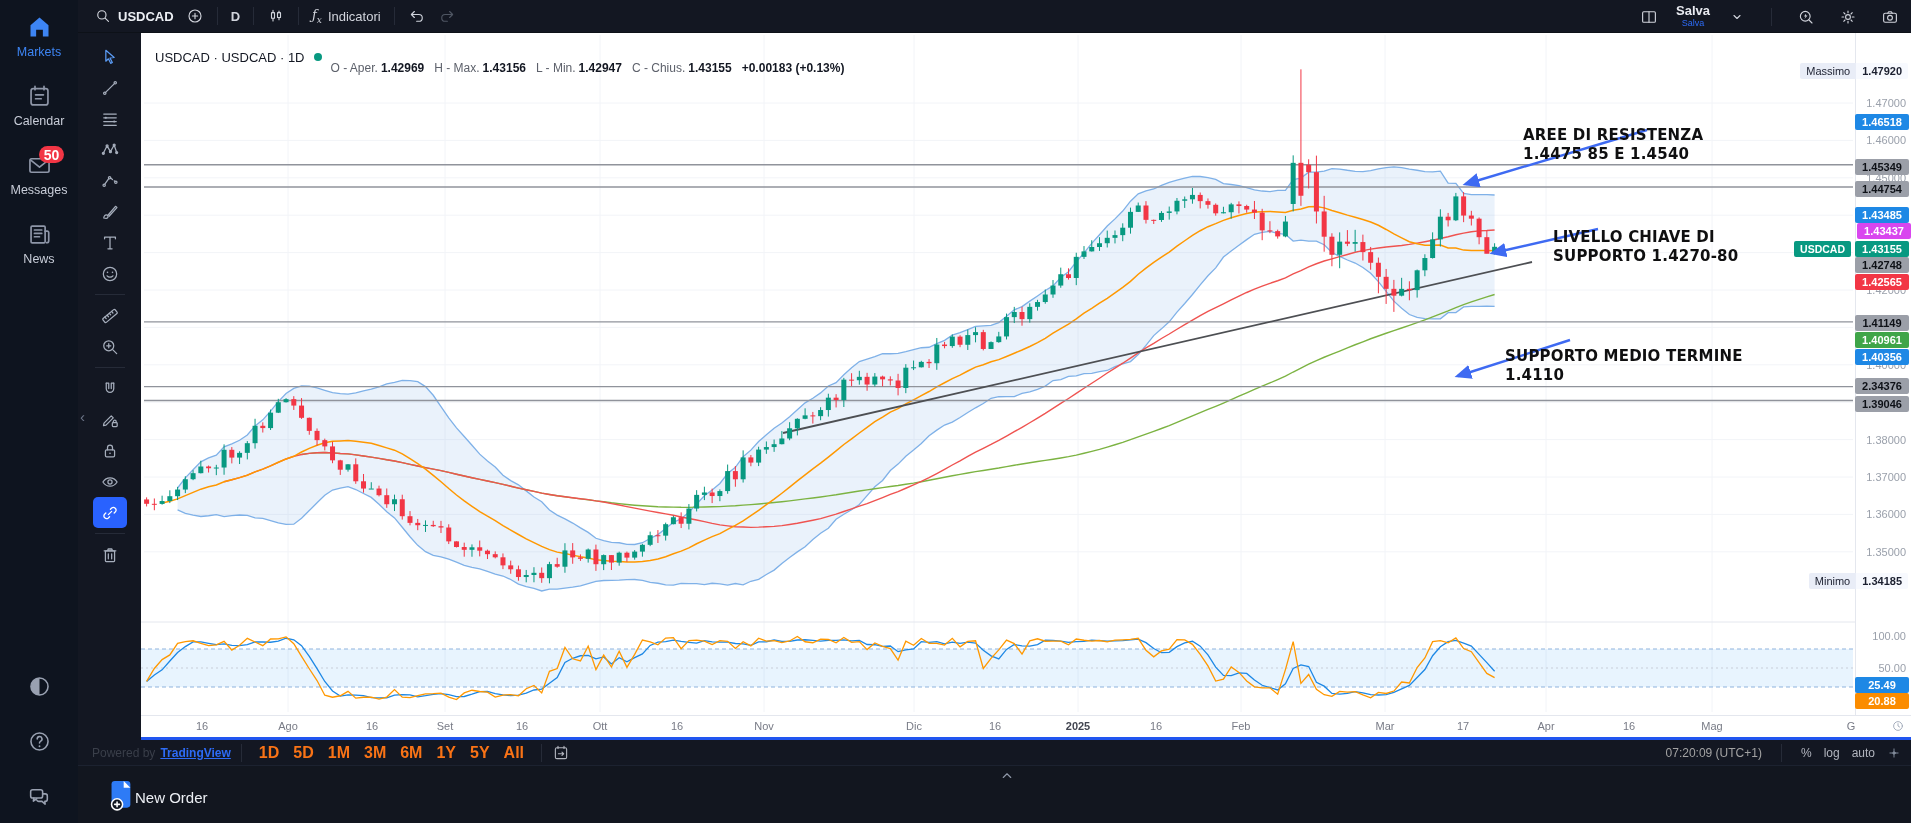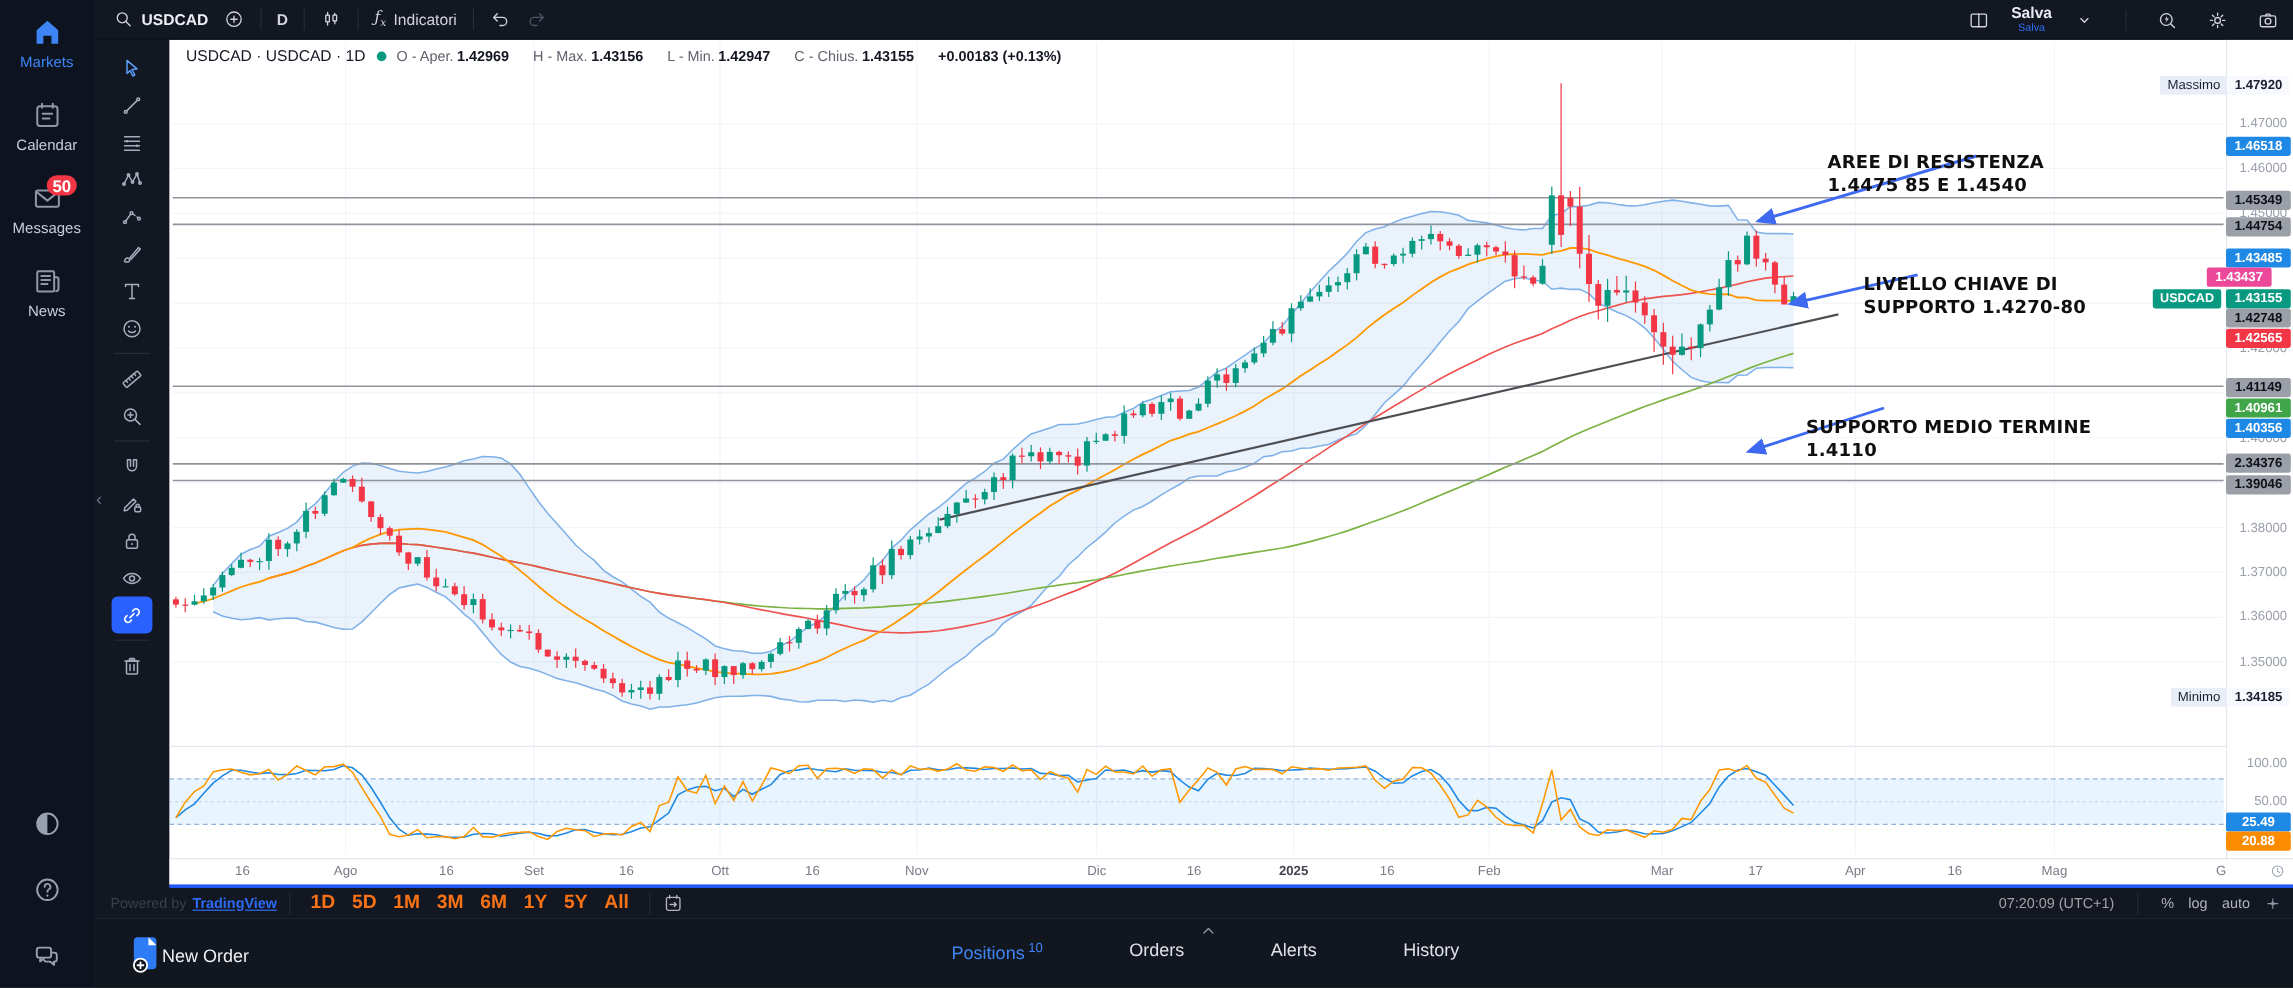--- a/index.html
+++ b/index.html
@@ -791,21 +791,21 @@
           <g clip-path="url(#clipInd)" transform=""></g>
           <polyline points="146.6,681.4464865641589 154.3471264367816,674.9709838587711 162.09425287356322,669.8478055008617 169.84137931034482,661.0051357355914 177.58850574712642,652.6009261303095 185.33563218390805,646.577512939897 193.08275862068965,641.8620758258712 200.82988505747127,641.9250140058757 208.57701149425287,643.319026583927 216.32413793103447,644.6574105863966 224.0712643678161,643.9311240338053 231.8183908045977,645.3770977967044 239.5655172413793,645.5420188759242 247.31264367816092,644.5424213500012 255.05977011494252,641.871364953251 262.80689655172415,642.0131903939008 270.5540229885058,642.253150095083 278.30114942528735,641.192647987542 286.048275862069,638.2413721940997 293.7954022988506,639.7945446255648 301.54252873563223,645.6532931246549 309.2896551724138,656.2843282381587 317.03678160919543,668.5688702980818 324.783908045977,681.4984169249835 332.5310344827586,691.0000817738575 340.27816091954026,696.0768232121218 348.0252873563219,694.7906108316528 355.77241379310345,695.084605231118 363.5195402298851,695.5875597110665 371.26666666666665,697.5329390634756 379.0137931034483,697.8246434694832 386.7609195402299,697.7601193811913 394.50804597701153,695.2168880594909 402.2551724137931,694.6143362975017 410.00229885057473,694.8077664546573 417.74942528735636,696.805876873394 425.49655172413793,695.6978992603935 433.24367816091956,694.3618372844261 440.9908045977012,693.5323182137769 448.73793103448276,694.5885528120158 456.4850574712644,696.5438508044701 464.232183908046,696.4866628473704 471.9793103448276,694.218885026633 479.7264367816092,691.5522680045641 487.47356321839084,691.3254263470426 495.2206896551724,693.6128272000037 502.96781609195403,694.7867182962973 510.71494252873566,695.5754770951291 518.4620689655172,695.1438936212712 526.2091954022989,693.0577650926573 533.9563218390805,690.0079850111392 541.7034482758621,689.0526102524232 549.4505747126437,683.2189501249763 557.1977011494254,677.568402928187 564.9448275862069,662.4206725416005 572.6919540229885,658.2627302169905 580.4390804597701,655.7661107733567 588.1862068965517,655.3325888972036 595.9333333333333,658.931867997973 603.6804597701149,656.9636310136104 611.4275862068965,663.8924640145494 619.1747126436782,657.7928005353474 626.9218390804598,661.8766446246002 634.6689655172414,657.6889026360515 642.416091954023,653.9262253054487 650.1632183908047,645.434391388742 657.9103448275862,642.2154498211385 665.6574712643678,641.563559887089 673.4045977011494,640.1750163993473 681.1517241379311,641.4674417597665 688.8988505747127,642.3375619058974 696.6459770114942,643.1746988478711 704.3931034482758,640.6467416150061 712.1402298850575,641.9345222237068 719.8873563218391,642.0973791365672 727.6344827586207,642.1855467215379 735.3816091954023,643.4801595557502 743.1287356321839,643.8103258501902 750.8758620689655,645.334334099766 758.6229885057471,641.9361903691545 766.3701149425287,641.7425508803698 774.1172413793104,640.006930756397 781.864367816092,641.4633556413477 789.6114942528735,641.4051421110985 797.3586206896551,640.0015914593611 805.1057471264368,639.7274621059132 812.8528735632184,640.3313583261136 820.6,641.1858681414176 828.3471264367817,640.4344119800911 836.0942528735632,640.4357485958221 843.8413793103448,639.9349279420129 851.5885057471264,640.8629469773857 859.335632183908,640.4740843291406 867.0827586206897,644.4960188336203 874.8298850574713,644.7356884671301 882.5770114942528,646.3340159425378 890.3241379310344,645.989497636919 898.0712643678161,651.6697830045201 905.8183908045977,649.9552005459133 913.5655172413793,648.8561123840785 921.312643678161,641.6564117188362 929.0597701149425,642.3633402914453 936.8068965517241,641.7099756562388 944.5540229885057,643.8959553476694 952.3011494252873,642.2192456875587 960.048275862069,643.4082523783998 967.7954022988506,642.2023591611738 975.5425287356321,643.0155899123707 983.2896551724137,650.220585649615 991.0367816091954,655.8890478699569 998.783908045977,658.9197472616314 1006.5310344827586,649.4383235150228 1014.2781609195403,644.4860050249215 1022.0252873563218,645.9236620667095 1029.7724137931032,646.1809809132432 1037.519540229885,644.5916011538104 1045.2666666666664,640.2743642169801 1053.0137931034483,640.3481250706677 1060.7609195402297,641.151558216629 1068.5080459770113,642.3498301942038 1076.255172413793,641.6799769965762 1084.0022988505746,641.3712964412947 1091.7494252873562,640.1188503483912 1099.4965517241378,640.6084477071589 1107.2436781609194,641.1183323135676 1114.9908045977008,640.7830674798513 1122.7379310344827,640.5410913822093 1130.485057471264,639.7437202196177 1138.232183908046,639.1513228073948 1145.9793103448274,642.645097952156 1153.7264367816092,648.4688447979131 1161.4735632183906,652.7019524546822 1169.2206896551722,652.3651336871761 1176.9678160919539,646.6059873848787 1184.7149425287355,642.8865219368632 1192.4620689655171,641.244843668094 1200.2091954022987,646.1807067689139 1207.9563218390804,654.8672733605707 1215.703448275862,667.1013373676167 1223.4505747126436,675.3331405099482 1231.1977011494253,675.6656224041883 1238.9448275862067,672.8025004630829 1246.6919540229883,673.4527632097232 1254.43908045977,680.097708938214 1262.1862068965515,685.2673759334261 1269.9333333333332,687.5270058018183 1277.6804597701148,689.9881524499533 1285.4275862068964,683.8631354410892 1293.174712643678,668.4693957128814 1300.9218390804597,664.8547463472278 1308.6689655172413,666.5013350587697 1316.416091954023,682.3663342800248 1324.1632183908046,686.1592804422183 1331.910344827586,693.413601459412 1339.6574712643676,694.1475968600411 1347.4045977011492,693.2809946300107 1355.1517241379308,691.7146563312067 1362.8988505747125,692.8377015023108 1370.645977011494,694.7194997612023 1378.3931034482757,694.9755895996667 1386.1402298850574,694.5360617018199 1393.887356321839,692.2977407890081 1401.6344827586206,688.8605737062594 1409.3816091954022,685.3703917541695 1417.1287356321839,677.538232094247 1424.8758620689653,669.522123803501 1432.622988505747,655.7328171431575 1440.3701149425285,646.7510039888737 1448.1172413793101,641.7093304925951 1455.8643678160918,640.4496260314154 1463.6114942528734,643.0947760928759 1471.358620689655,646.0562403163057 1479.1057471264367,654.3266001327722 1486.8528735632183,662.6134164112561 1494.6,671.2418735960808 " fill="none" stroke="#1e88e5" stroke-width="1.3"></polyline>
           <polyline points="146.6,681.4464865641589 154.3471264367816,668.4954811533831 162.09425287356322,659.6014487850427 169.84137931034482,654.9184772683483 177.58850574712642,643.2828523375377 185.33563218390805,641.531209213805 193.08275862068965,640.7721659262708 200.82988505747127,643.4716668775515 208.57701149425287,645.7132469479589 216.32413793103447,644.7873179336796 224.0712643678161,641.2928072197776 231.8183908045977,650.0511682366563 239.5655172413793,645.2820811713386 247.31264367816092,638.2940146420085 255.05977011494252,642.0379990464061 262.80689655172415,645.7075574932877 270.5540229885058,639.0138937455552 278.30114942528735,638.8564927237834 286.048275862069,636.8537301129604 293.7954022988506,643.6734110399506 301.54252873563223,656.4327382210536 309.2896551724138,668.7468354534719 317.03678160919543,680.5270372197201 324.783908045977,695.2213781017584 332.5310344827586,697.2518300000938 340.27816091954026,695.7572615345133 348.0252873563219,691.3627409603513 355.77241379310345,698.1338131984895 363.5195402298851,697.266124974359 371.26666666666665,697.1988790175785 379.0137931034483,699.0089264165123 386.7609195402299,697.0725527094833 394.50804597701153,689.5691850524769 402.2551724137931,697.2012711305449 410.00229885057473,697.6528431809501 417.74942528735636,695.5635163086872 425.49655172413793,693.8773382915432 433.24367816091956,693.6446572530477 440.9908045977012,693.0749590967396 448.73793103448276,697.0460420862601 456.4850574712644,699.5105512304106 464.232183908046,692.9033952254408 471.9793103448276,690.2427086240474 479.7264367816092,691.5107001642041 487.47356321839084,692.2228702528764 495.2206896551724,697.1049111829307 502.96781609195403,695.0323734530848 510.71494252873566,694.5891466493721 518.4620689655172,695.8101607613569 526.2091954022989,688.7739878672429 533.9563218390805,685.439806404818 541.7034482758621,692.9440364852086 549.4505747126437,671.2730074849026 557.1977011494254,668.4881648144498 564.9448275862069,647.5008453254493 572.6919540229885,658.7991805110724 580.4390804597701,660.9983064835483 588.1862068965517,646.2002796969899 595.9333333333333,669.5970178133805 603.6804597701149,655.0935955304607 611.4275862068965,666.9867786998072 619.1747126436782,651.2980273757744 626.9218390804598,667.3451277982192 634.6689655172414,654.4235527341607 642.416091954023,640.0099953839665 650.1632183908047,641.8696260480988 657.9103448275862,644.7667280313503 665.6574712643678,638.054325581818 673.4045977011494,637.7039955848738 681.1517241379311,648.6440041126076 688.8988505747127,640.6646860202106 696.6459770114942,640.215406410795 704.3931034482758,641.0601324140126 712.1402298850575,644.5280278463127 719.8873563218391,640.703977149376 727.6344827586207,641.3246351689247 735.3816091954023,648.4118663489498 743.1287356321839,641.6944760326962 750.8758620689655,645.896659917652 758.6229885057471,638.2174351571153 766.3701149425287,641.1135575663418 774.1172413793104,640.6897995457336 781.864367816092,642.5867098119676 789.6114942528735,640.9389169755941 797.3586206896551,636.4791475905214 805.1057471264368,641.7643217516243 812.8528735632184,642.7506056361951 820.6,639.0426770364332 828.3471264367817,639.5099532676447 836.0942528735632,642.7546154833883 843.8413793103448,637.5402150750057 851.5885057471264,642.2940103737633 859.335632183908,641.588027538653 867.0827586206897,649.6060185884445 874.8298850574713,643.0130192742928 882.5770114942528,646.3830099648761 890.3241379310344,648.5724636715883 898.0712643678161,660.0538753770962 905.8183908045977,641.2392625890552 913.5655172413793,645.275199186084 921.312643678161,638.4547733813696 929.0597701149425,643.3600483068825 936.8068965517241,643.3151052804644 944.5540229885057,645.0127124556615 952.3011494252873,638.3299193265502 960.048275862069,646.8821253529875 967.7954022988506,641.3950328039837 975.5425287356321,640.7696115801411 983.2896551724137,668.4971125647205 991.0367816091954,658.4004194650091 998.783908045977,649.8617097551647 1006.5310344827586,640.0528413248944 1014.2781609195403,643.5434639947053 1022.0252873563218,654.1746808805287 1029.7724137931032,640.8247978644955 1037.519540229885,638.775324716407 1045.2666666666664,641.2229700700375 1053.0137931034483,641.0460804255584 1060.7609195402297,641.1856241542911 1068.5080459770113,644.817786002762 1076.255172413793,639.0365208326756 1084.0022988505746,640.2595824884464 1091.7494252873562,641.0604477240515 1099.4965517241378,640.5053129089788 1107.2436781609194,641.7892363076727 1114.9908045977008,640.0546532229023 1122.7379310344827,639.7793846160528 1130.485057471264,639.3971228198981 1138.232183908046,638.2774609862333 1145.9793103448274,650.2607100503367 1153.7264367816092,656.8683633571695 1161.4735632183906,650.9767839565404 1169.2206896551722,649.2502537478186 1176.9678160919539,639.5909244502773 1184.7149425287355,639.8183876124939 1192.4620689655171,644.3252189415108 1200.2091954022987,654.3985137527368 1207.9563218390804,665.8780873874646 1215.703448275862,681.0274109626486 1223.4505747126436,679.0939231797315 1231.1977011494253,666.8755330701847 1238.9448275862067,672.4380451393326 1246.6919540229883,681.0447114196525 1254.43908045977,686.8103702556573 1262.1862068965515,687.9470461249686 1269.9333333333332,687.8236010248293 1277.6804597701148,694.1938102000621 1285.4275862068964,669.5719950983762 1293.174712643678,641.6423818402058 1300.9218390804597,683.3498621031013 1308.6689655172413,674.5117612330021 1316.416091954023,689.2373795039712 1324.1632183908046,694.7287005896819 1331.910344827586,696.2747242845829 1339.6574712643676,691.4393657058581 1347.4045977011492,692.128893899591 1355.1517241379308,691.5757093881707 1362.8988505747125,694.8085012191706 1370.645977011494,697.7742886762654 1378.3931034482757,692.343978903564 1386.1402298850574,693.4899175256303 1393.887356321839,691.0593259378301 1401.6344827586206,682.032477655318 1409.3816091954022,683.0193716693608 1417.1287356321839,667.5628469580622 1424.8758620689653,657.9841527830799 1432.622988505747,641.6514516883304 1440.3701149425285,640.6174074952107 1448.1172413793101,642.859132294244 1455.8643678160918,637.8723383047914 1463.6114942528734,648.5528576795924 1471.358620689655,651.743524964533 1479.1057471264367,662.6834177541912 1486.8528735632183,673.4133065150443 1494.6,677.6288965190072 " fill="none" stroke="#ff9800" stroke-width="1.3"></polyline>
         </g>
     </svg>
   </div>
 
   <div id="legend">
     <span class="lg-title">USDCAD · USDCAD · 1D</span>
     <span class="dot"></span>
-    <span id="legend-items" style="display:flex;gap:20px;">
+    <span id="legend-items" style="display:flex;gap:10px;margin-top:22px;">
         <span class="lg-item">
           <span style="color:#5d616b">O - Aper.</span>
           <b>1.42969</b>
         </span>
         <span class="lg-item">
           <span style="color:#5d616b">H - Max.</span>
           <b>1.43156</b>
         </span>
         <span class="lg-item">
           <span style="color:#5d616b">L - Min.</span>
@@ -924,33 +924,27 @@
       </span>
     <div id="new-order">
       <span><svg width="27" height="31" viewBox="0 0 24 28">
             <rect x="3" y="1" width="17" height="24" rx="3" fill="#2e7bf6"></rect>
             <path d="M14 1l6 6h-6z" fill="#fff"></path>
             <circle cx="8" cy="22" r="5" fill="#10151f" stroke="#fff" stroke-width="1.4"></circle>
             <path d="M8 19.8v4.4M5.8 22h4.4" stroke="#fff" stroke-width="1.4" stroke-linecap="round"></path>
           </svg></span>
       <span>New Order</span>
     </div>
-    <div id="nav-tabs">
-        <div class="nav-tab active"><span>Positions</span><sup>10</sup></div>
-        <div class="nav-tab"><span>Orders</span></div>
-        <div class="nav-tab"><span>Alerts</span></div>
-        <div class="nav-tab"><span>History</span></div>
-      </div>
   </div>
 
 <span class="pill" style="top: 122px; right: 2px; background: rgb(30, 136, 229); color: rgb(255, 255, 255); position: absolute; z-index: 8; left: auto;">1.46518</span>
     <span class="pill" style="top: 167px; right: 2px; background: rgb(155, 159, 168); color: rgb(14, 17, 23); position: absolute; z-index: 8; left: auto;">1.45349</span>
     <span class="pill" style="top: 189px; right: 2px; background: rgb(155, 159, 168); color: rgb(14, 17, 23); position: absolute; z-index: 8; left: auto;">1.44754</span>
     <span class="pill" style="top: 215px; right: 2px; background: rgb(30, 136, 229); color: rgb(255, 255, 255); position: absolute; z-index: 8; left: auto;">1.43485</span>
-    <span class="pill" style="top: 231px; right: 18px; background: #ec4899; color: rgb(255, 255, 255); position: absolute; z-index: 8; left: auto;">1.43437</span>
+    <span class="pill" style="top: 231px; right: 0; background: #d946ef; color: rgb(255, 255, 255); position: absolute; z-index: 8; left: auto;">1.43437</span>
     <span class="pill" style="top: 249px; right: 2px; background: rgb(8, 153, 129); color: rgb(255, 255, 255); position: absolute; z-index: 8; left: auto;">1.43155</span>
     <span class="pill" style="top: 265px; right: 2px; background: rgb(155, 159, 168); color: rgb(14, 17, 23); position: absolute; z-index: 8; left: auto;">1.42748</span>
     <span class="pill" style="top: 282px; right: 2px; background: rgb(242, 54, 69); color: rgb(255, 255, 255); position: absolute; z-index: 8; left: auto;">1.42565</span>
     <span class="pill" style="top: 323px; right: 2px; background: rgb(155, 159, 168); color: rgb(14, 17, 23); position: absolute; z-index: 8; left: auto;">1.41149</span>
     <span class="pill" style="top: 340px; right: 2px; background: rgb(63, 165, 72); color: rgb(255, 255, 255); position: absolute; z-index: 8; left: auto;">1.40961</span>
     <span class="pill" style="top: 357px; right: 2px; background: rgb(30, 136, 229); color: rgb(255, 255, 255); position: absolute; z-index: 8; left: auto;">1.40356</span>
     <span class="pill" style="top: 386px; right: 2px; background: rgb(155, 159, 168); color: rgb(14, 17, 23); position: absolute; z-index: 8; left: auto;">2.34376</span>
     <span class="pill" style="top: 404px; right: 2px; background: rgb(155, 159, 168); color: rgb(14, 17, 23); position: absolute; z-index: 8; left: auto;">1.39046</span>
     <span class="pill" style="top: 685px; right: 2px; background: rgb(30, 136, 229); color: rgb(255, 255, 255); position: absolute; z-index: 8; left: auto;">25.49</span>
     <span class="pill" style="top: 701px; right: 2px; background: rgb(251, 140, 0); color: rgb(255, 255, 255); position: absolute; z-index: 8; left: auto;">20.88</span>

